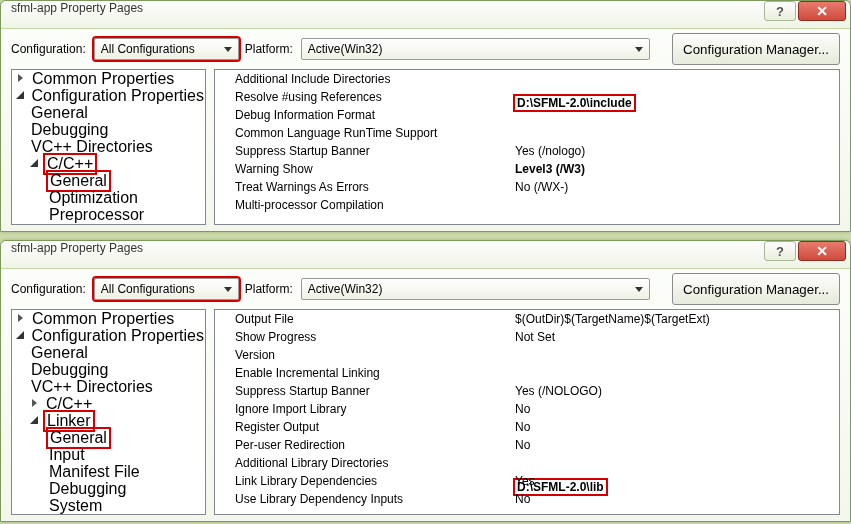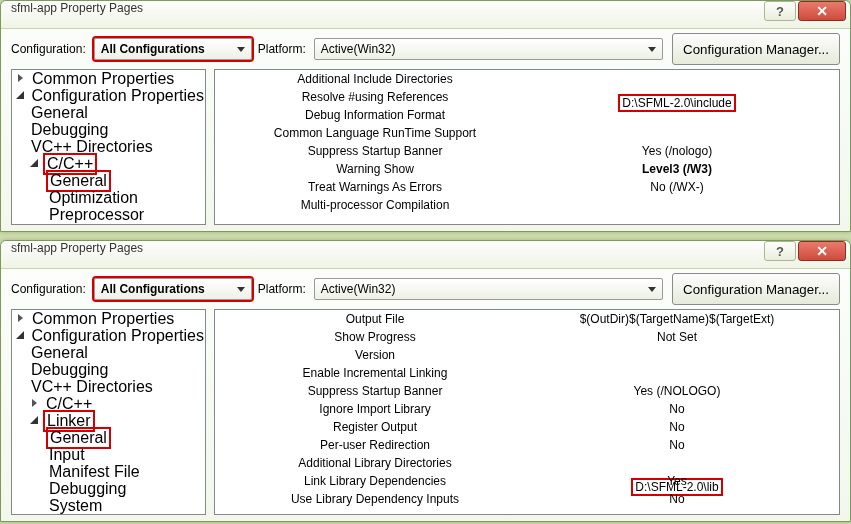--- a/index.html
+++ b/index.html
@@ -59,21 +59,21 @@
     display:flex;align-items:center;
     padding:0 18px 0 6px;
     position:relative;
     border-radius:2px;
   }
   .combo::after{
     content:"";position:absolute;right:6px;top:8px;
     border-left:4px solid transparent;border-right:4px solid transparent;
     border-top:5px solid #333;
   }
-  .combo.config{width:158px;font-weight:bold;}
+  .combo.config{width:145px;}
   .combo.platform{width:349px;}
   .redbox{outline:2px solid #d40000;outline-offset:0px;}
   .cfgmgr{
     height:32px;padding:0 10px;
     border:1px solid #8a8a8a;border-radius:3px;
     background:linear-gradient(#fdfdfc,#e5eada);
     margin-left:auto;
     display:flex;align-items:center;
   }
   .body {
@@ -100,32 +100,31 @@
   .exp.open2::before{content:"";position:absolute;left:0;top:1px;width:0;height:0;border-style:solid;border-width:0 0 8px 8px;border-color:transparent transparent #333 transparent;}
   .ind1{padding-left:18px;}
   .ind2{padding-left:36px;}
   .tree-label.red{outline:2px solid #d40000;padding:0 2px;}
   .tree-label{padding:0 1px;}
   .props{
     flex:1;
     border:1px solid #828790;
     background:#fff;
     overflow:hidden;
-    text-align:center;
   }
   .prow{
     display:flex;align-items:center;
     height:18px;
     padding:0 0 0 20px;
   }
   .pname{width:280px;color:#000;}
   .pval{flex:1;color:#000;}
   .pval.bold{font-weight:bold;}
   .pval.red{outline:2px solid #d40000;padding:0 2px;display:inline-block;}
-  .pval.bold.red{font-weight:normal;margin-top:48px;}
+  .pval.bold.red{font-weight:bold;margin-top:48px;}
   .pval-wrap{flex:1;}
 </style>
 </head>
 <body>
 
 <div class="window win1">
   <div class="titlebar">
     <span class="title">sfml-app Property Pages</span>
     <div class="tb-btn">?</div>
     <div class="tb-btn close">✕</div>

